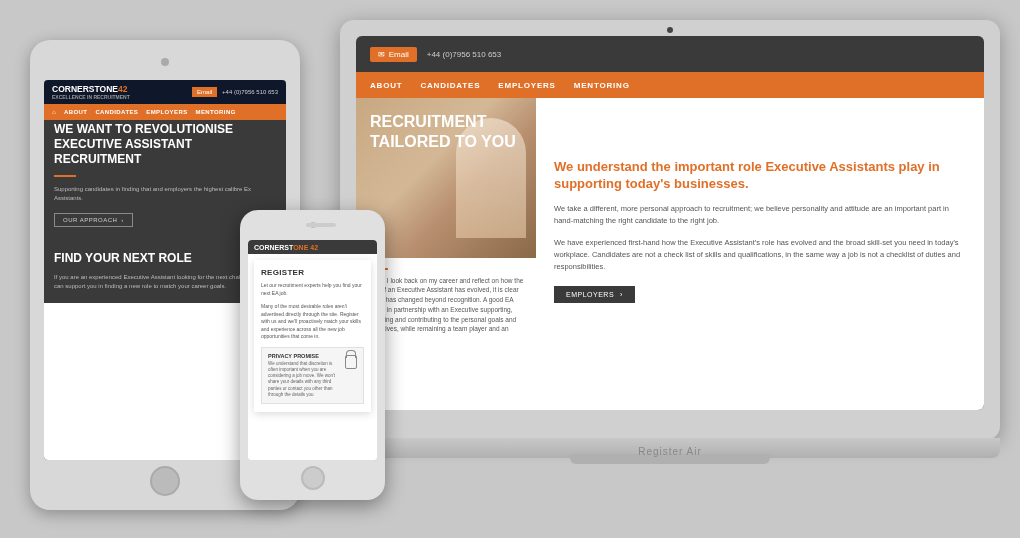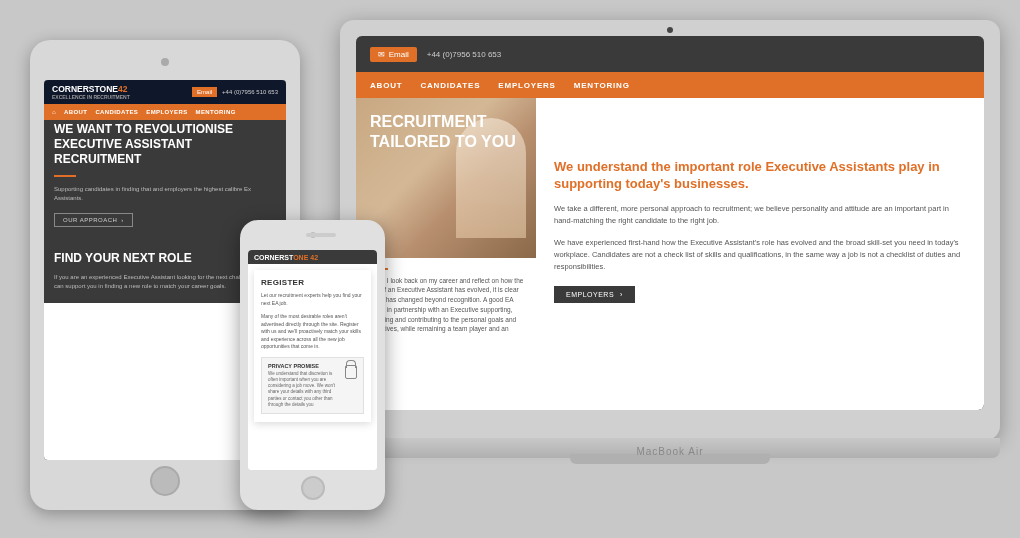--- a/index.html
+++ b/index.html
@@ -140,21 +140,21 @@
       transform: translateX(-50%);
       width: 8px; height: 8px;
       background: #aaa;
       border-radius: 50%;
     }
 
     
     .phone {
       position: absolute;
       left: 240px;
-      top: 220px;
+      top: 210px;
       width: 174px;
       height: 290px;
       z-index: 10;
     }
     .phone-body {
       position: absolute;
       top: 0; left: 0;
       width: 145px;
       height: 290px;
       background: #e0e0e0;
@@ -610,21 +610,21 @@
                   <span>›</span>
                 </div>
               </div>
             </div>
           </div>
         </div>
       </div>
     </div>
     <div class="macbook-base"></div>
     <div class="macbook-foot"></div>
-    <div class="macbook-label">MacBook Air</div>
+    <div class="macbook-label">Register Air</div>
   </div>
 
   <div class="phone">
     <div class="phone-body">
       <div class="phone-camera"></div>
       <div class="phone-speaker"></div>
       <div class="phone-screen-bezel">
         <div class="phone-screen ph-site">
 
           <div class="ph-header">

